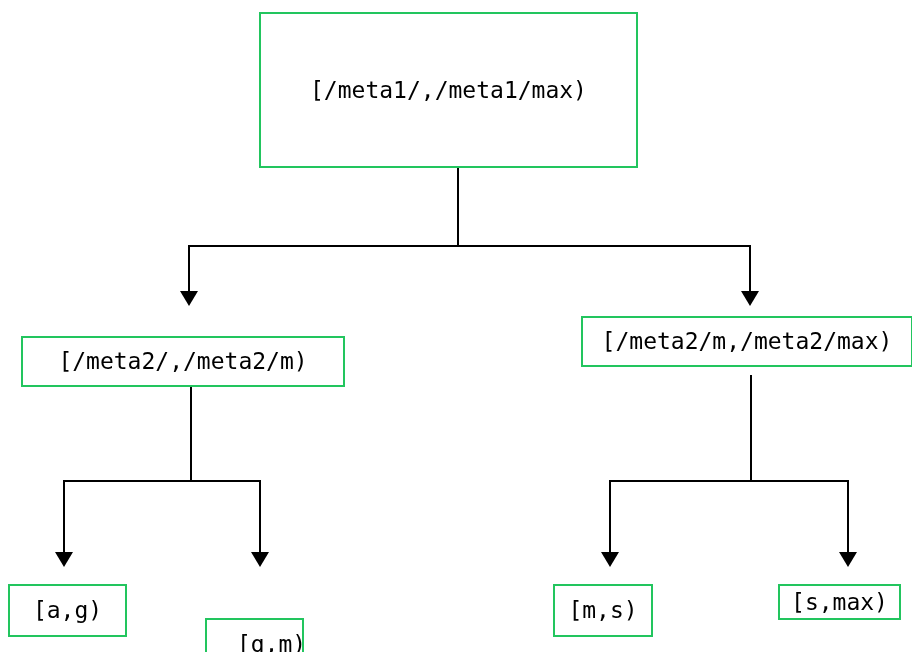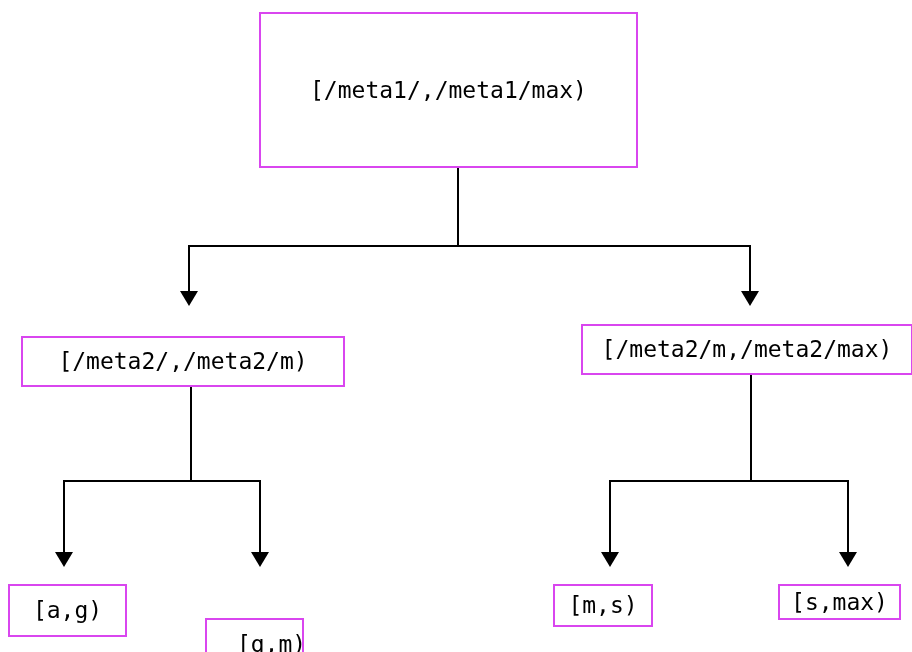--- a/index.html
+++ b/index.html
@@ -20,21 +20,21 @@
     position: absolute;
     left: 0;
     top: 0;
     width: 912px;
     height: 652px;
     display: block;
   }
   .node-box {
     position: absolute;
     box-sizing: border-box;
-    border: 2px solid #d946ef;
+    border: 2px solid #22c55e;
     background: #ffffff;
     display: flex;
     align-items: center;
     justify-content: center;
     color: #000000;
     line-height: 1;
     white-space: pre;
   }
   .node-label {
     display: block;
@@ -78,33 +78,33 @@
   </svg>
 
   <div class="node-box level-root" style="left:259px; top:12px; width:379px; height:156px;">
     <span class="node-label">[/meta1/,/meta1/max)</span>
   </div>
 
   <div class="node-box level-mid" style="left:21px; top:336px; width:324px; height:51px;">
     <span class="node-label">[/meta2/,/meta2/m)</span>
   </div>
 
-  <div class="node-box level-mid" style="left:581px; top:324px; width:332px; height:51px;">
+  <div class="node-box level-mid" style="left:581px; top:316px; width:332px; height:51px;">
     <span class="node-label">[/meta2/m,/meta2/max)</span>
   </div>
 
   <div class="node-box level-leaf" style="left:8px; top:584px; width:119px; height:53px;">
     <span class="node-label">[a,g)</span>
   </div>
 
   <div class="node-box level-leaf" style="left:205px; top:618px; width:99px; height:53px;padding-left:34px;">
     <span class="node-label">[g,m)</span>
   </div>
 
-  <div class="node-box level-leaf" style="left:553px; top:584px; width:100px; height:43px;align-items:center;">
+  <div class="node-box level-leaf" style="left:553px; top:584px; width:100px; height:53px;align-items:center;">
     <span class="node-label">[m,s)</span>
   </div>
 
   <div class="node-box level-leaf" style="left:778px; top:584px; width:123px; height:36px;">
     <span class="node-label">[s,max)</span>
   </div>
 
 </div>
 
 </body></html>

